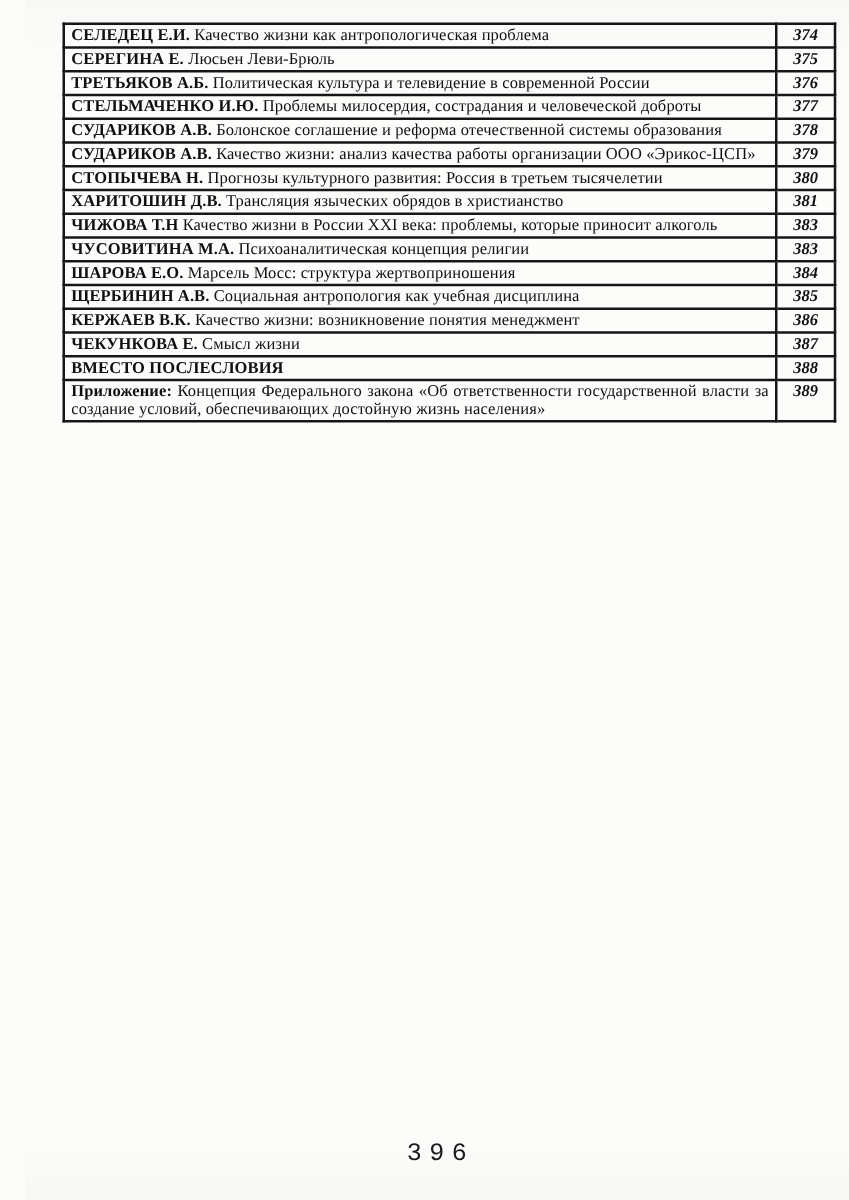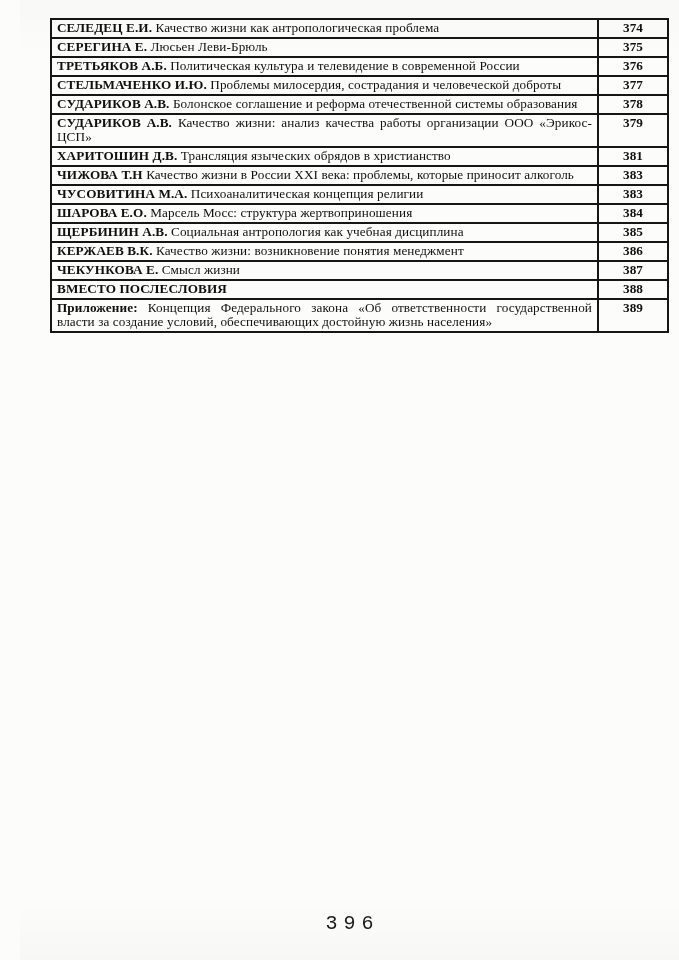--- a/index.html
+++ b/index.html
@@ -42,24 +42,25 @@
     padding: 1px 5px 2px 5px;
   }
   .title-cell {
     text-align: justify;
     letter-spacing: 0.1px;
   }
   .author {
     font-weight: bold;
   }
   .page-cell {
-    width: 70px;
+    width: 47px;
     text-align: center;
     font-weight: bold;
     padding: 1px 3px 2px 3px;
+    font-style: italic;
   }
   .footer-page-number {
     position: absolute;
     top: 912px;
     left: 0;
     width: 665px;
     text-align: center;
     font-family: Liberation Mono, monospace;
     font-size: 20px;
     letter-spacing: 6px;
@@ -96,20 +97,24 @@
   <tr class="toc-row">
     <td class="title-cell"><span class="author">СУДАРИКОВ А.В.</span> <span class="title">Болонское соглашение и реформа отечественной системы образования</span></td>
     <td class="page-cell">378</td>
   </tr>
 
   <tr class="toc-row">
     <td class="title-cell"><span class="author">СУДАРИКОВ А.В.</span> <span class="title">Качество жизни: анализ качества работы организации ООО «Эрикос-ЦСП»</span></td>
     <td class="page-cell">379</td>
   </tr>
 
+  <tr class="toc-row">
+    <td class="title-cell"><span class="author">СТОПЫЧЕВА Н.</span> <span class="title">Прогнозы культурного развития: Россия в третьем тысячелетии</span></td>
+    <td class="page-cell">380</td>
+  </tr>
 
 
   <tr class="toc-row">
     <td class="title-cell"><span class="author">ХАРИТОШИН Д.В.</span> <span class="title">Трансляция языческих обрядов в христианство</span></td>
     <td class="page-cell">381</td>
   </tr>
 
   <tr class="toc-row">
     <td class="title-cell"><span class="author">ЧИЖОВА Т.Н</span> <span class="title">Качество жизни в России XXI века: проблемы, которые приносит алкоголь</span></td>
     <td class="page-cell">383</td>

